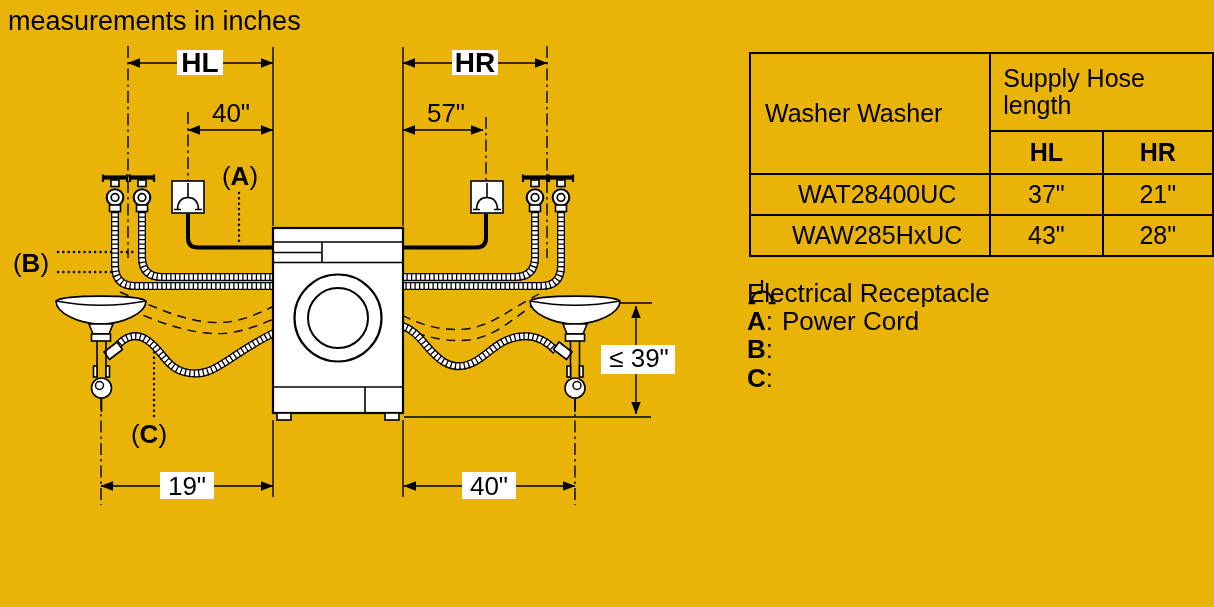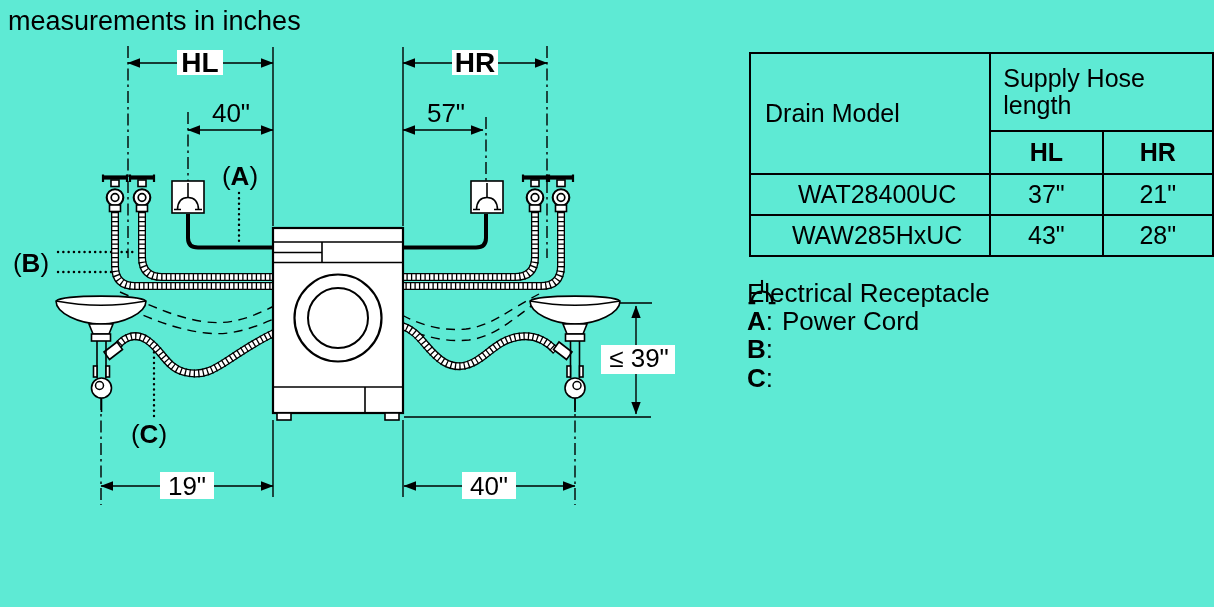--- a/index.html
+++ b/index.html
@@ -1,16 +1,16 @@
 <!DOCTYPE html>
 <html><head>
 <meta charset="utf-8">
 <style>
   html,body{margin:0;padding:0;background:#fff;}
-  #page{position:relative;width:1214px;height:607px;background:#5eead4;overflow:hidden;
+  #page{position:relative;width:1214px;height:607px;background:#eab308;overflow:hidden;
         font-family:"Liberation Sans",sans-serif;color:#000;}
   .title{position:absolute;left:8px;top:5px;font-size:27px;line-height:32px;color:#000;}
   svg{position:absolute;left:0;top:0;}
   svg text{font-family:"Liberation Sans",sans-serif;fill:#000;}
   .ln{stroke:#000;stroke-width:1.4;fill:none;}
   .dim{stroke:#000;stroke-width:1.4;fill:none;}
   .cl{stroke:#000;stroke-width:1.4;fill:none;stroke-dasharray:12 4 2.5 4;}
   .dot{stroke:#000;stroke-width:2.4;fill:none;stroke-dasharray:0.1 5.2;stroke-linecap:round;}
   .dsh{stroke:#000;stroke-width:1.4;fill:none;stroke-dasharray:9 6.5;}
   .thick{stroke:#000;stroke-width:2.2;fill:#fff;}
@@ -220,21 +220,21 @@
     <g>
       <text class="ctxt" x="240" y="185" text-anchor="middle"><tspan>(</tspan><tspan class="cbold">A</tspan><tspan>)</tspan></text>
       <text class="ctxt" x="31" y="272" text-anchor="middle"><tspan>(</tspan><tspan class="cbold">B</tspan><tspan>)</tspan></text>
       <text class="ctxt" x="149" y="443" text-anchor="middle"><tspan>(</tspan><tspan class="cbold">C</tspan><tspan>)</tspan></text>
     </g>
   </svg>
 
   <table class="spec-table">
     <tbody>
         <tr>
-      <td class="c-model" rowspan="2">Drain Model</td>
+      <td class="c-model" rowspan="2">Washer Washer</td>
       <td class="c-supply" colspan="2">Supply Hose length</td>
     </tr>
     <tr>
       <td class="c-sub">HL</td>
       <td class="c-sub c-sub2">HR</td>
     </tr>
     <tr>
       <td class="c-name">WAT28400UC</td>
       <td class="c-val">37"</td>
       <td class="c-val">21"</td>

